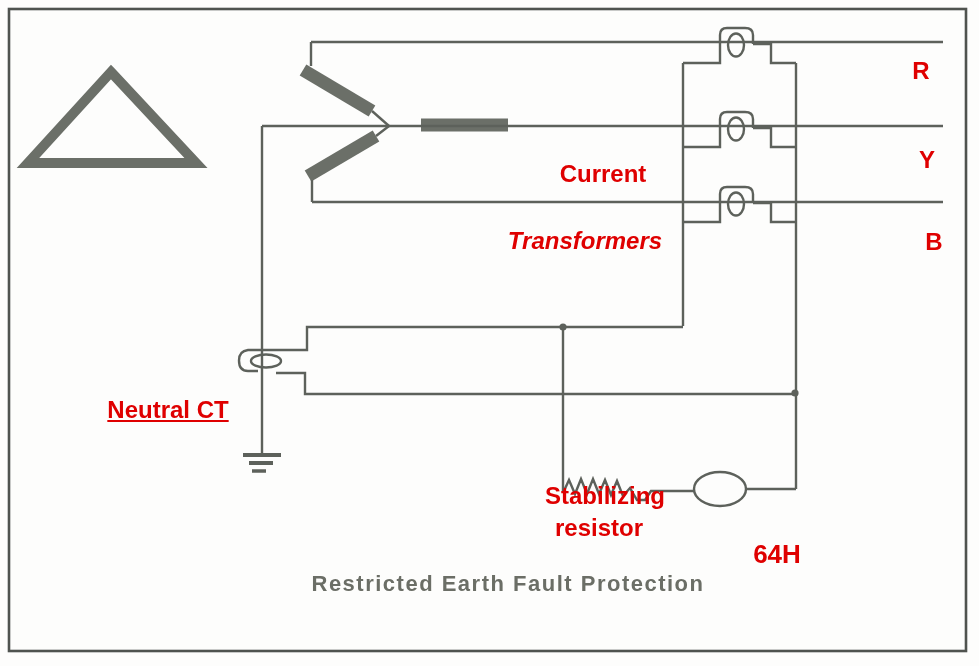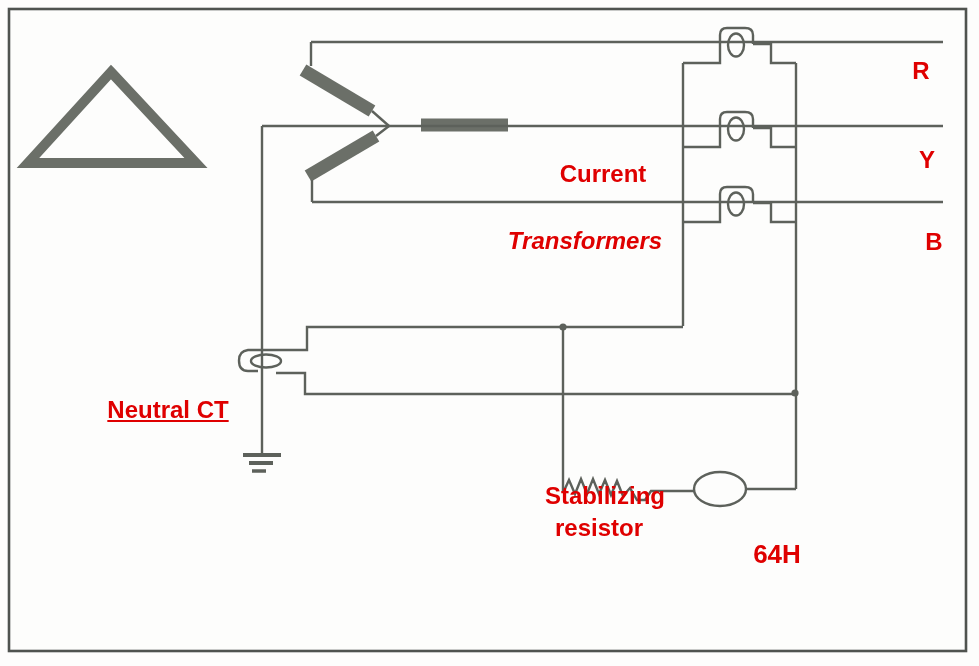--- a/index.html
+++ b/index.html
@@ -111,13 +111,14 @@
   <div class="lbl red" style="left:603px;top:174px;">Current</div>
   <div class="lbl red" style="left:585px;top:241px;font-style:italic;">Transformers</div>
 
   <div class="lbl red" style="left:168px;top:410px;text-decoration:underline;">Neutral CT</div>
 
   <div class="lbl red" style="left:605px;top:496px;">Stabilizing</div>
   <div class="lbl red" style="left:599px;top:528px;">resistor</div>
 
   <div class="lbl red" style="left:729px;top:554px;font-size:26px;margin-left:48px;">64H</div>
 
+  <div class="lbl title" style="left:508px;top:584px;">Restricted Earth Fault Protection</div>
 </div>
 
 </body></html>

